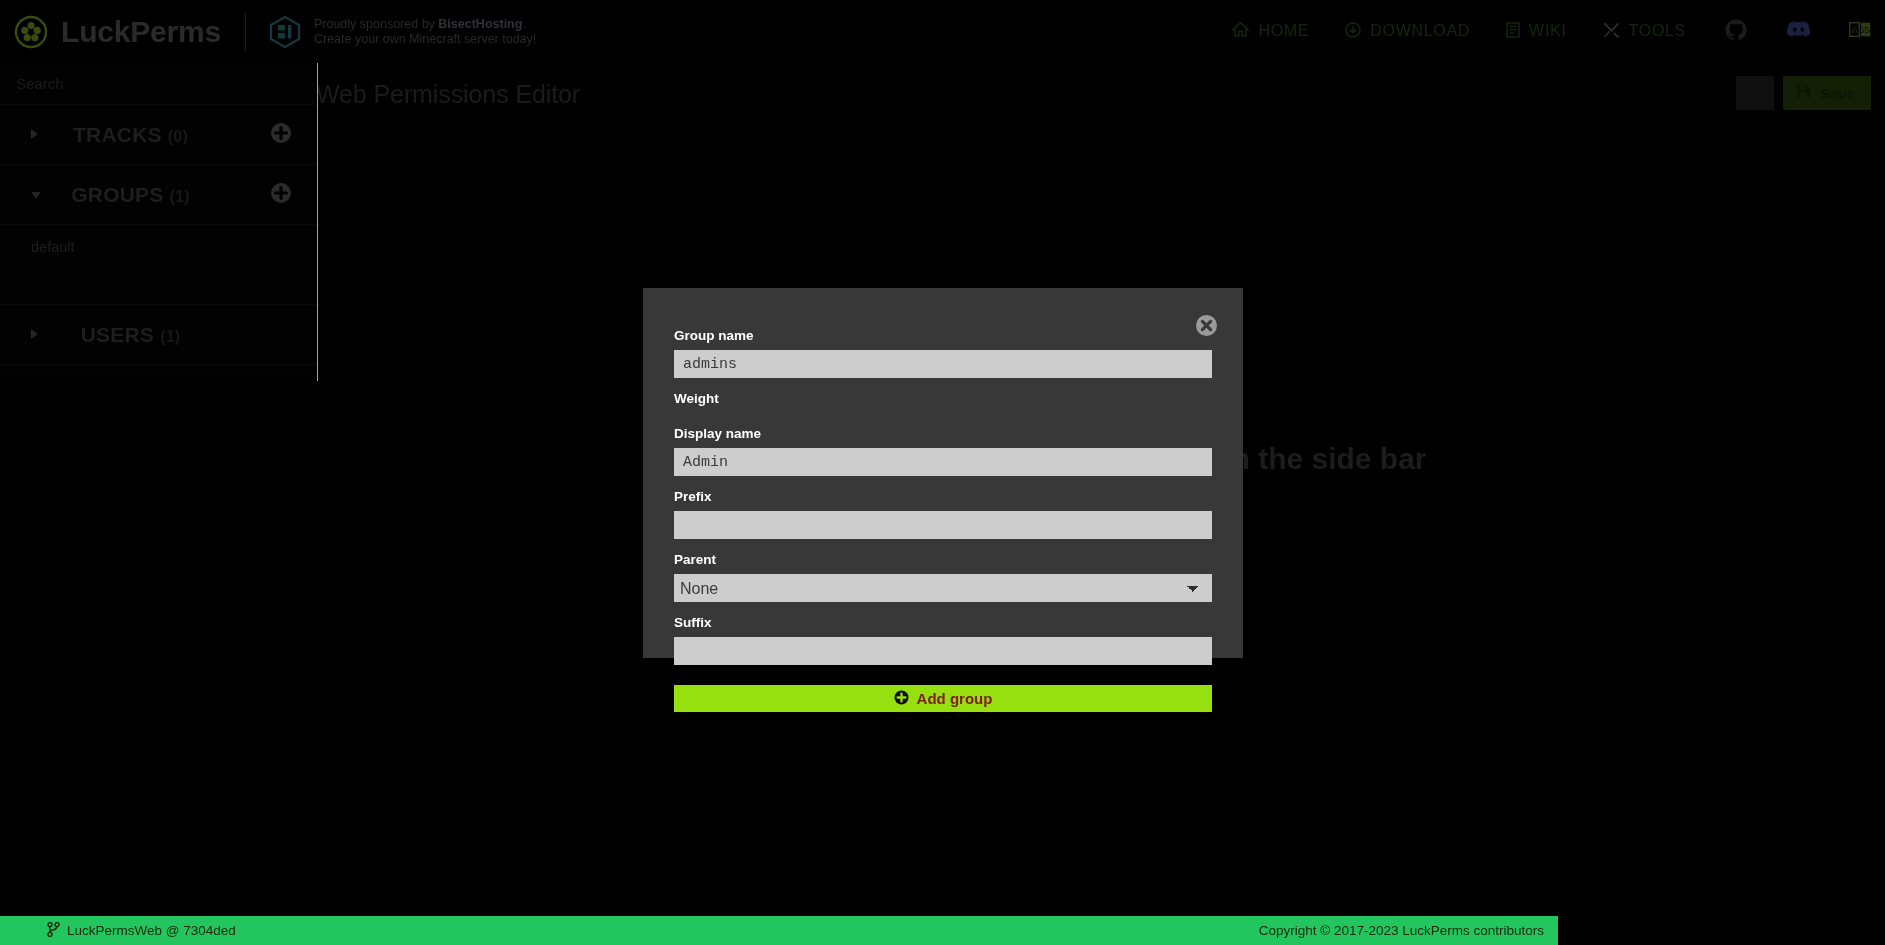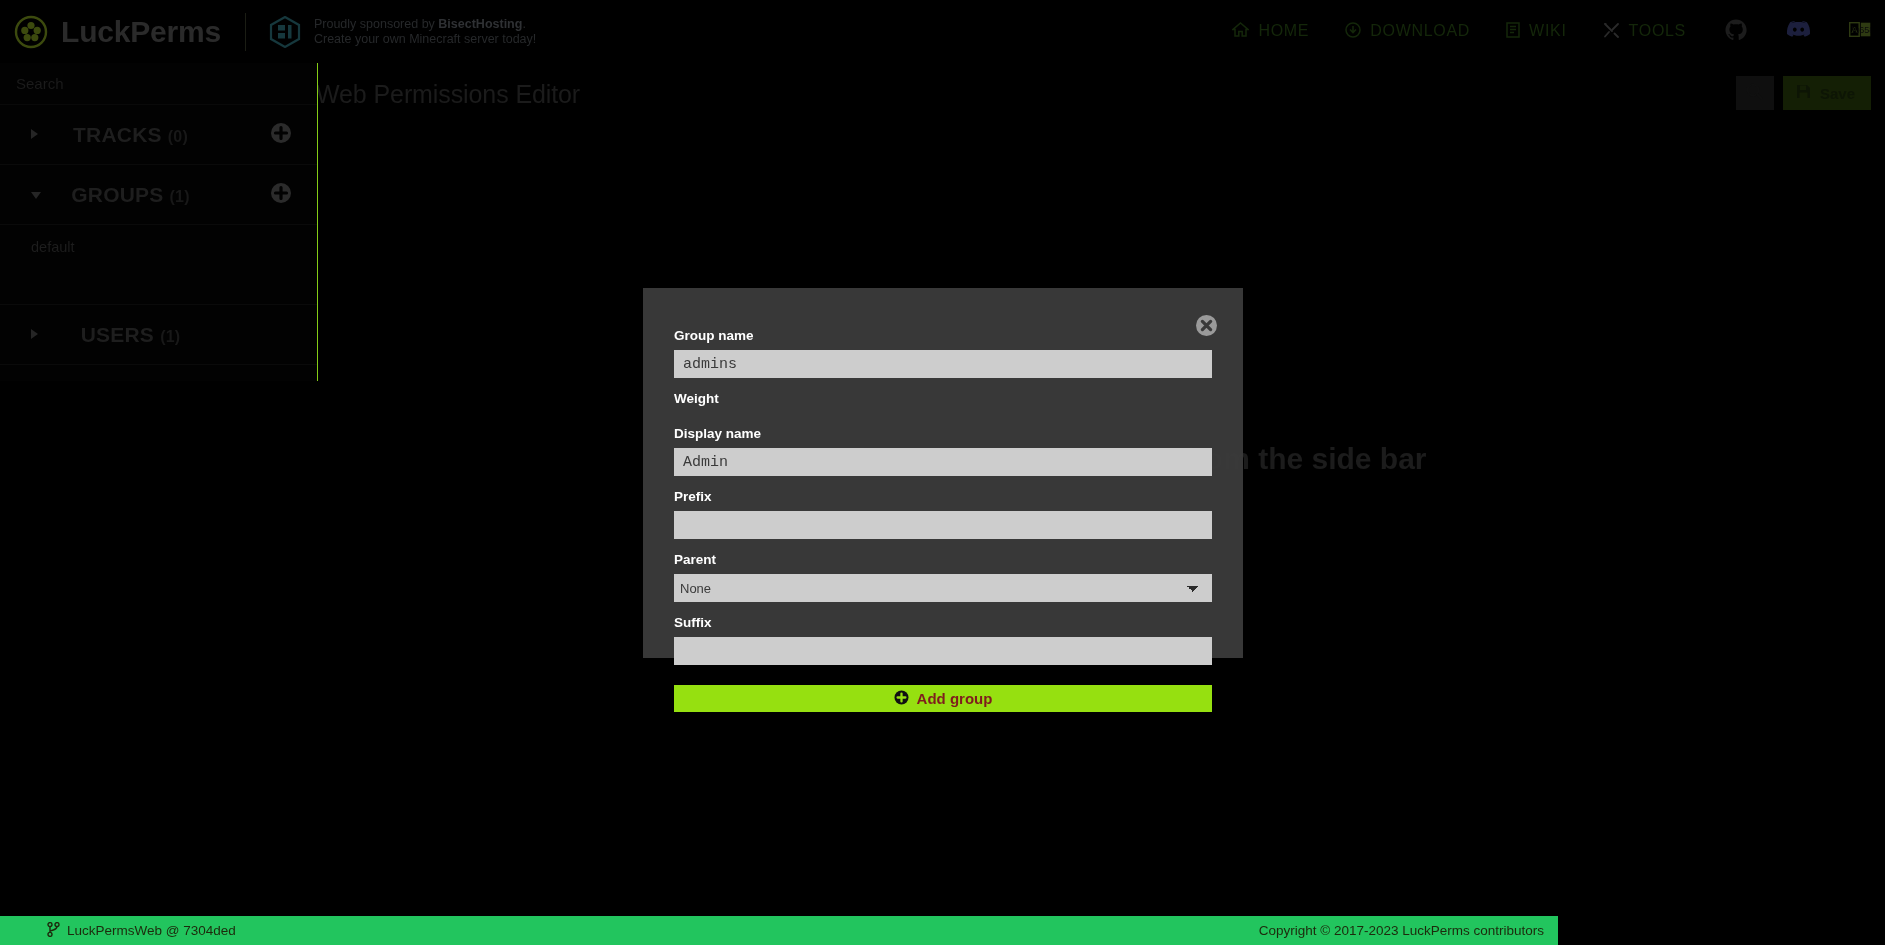--- a/index.html
+++ b/index.html
@@ -289,21 +289,21 @@
   }
   .field-input::placeholder { color: #555555; opacity: 1; }
   .field-select {
     width: 100%;
     height: 28px;
     background: #cdcdcd;
     border: none;
     outline: none;
     padding: 0 6px;
     font-family: "Liberation Sans", sans-serif;
-    font-size: 13px;
+    font-size: 16px;
     color: #3a3a3a;
     -webkit-appearance: none;
     appearance: none;
     background-image: linear-gradient(45deg, transparent 50%, #2b2b2b 50%),
                       linear-gradient(135deg, #2b2b2b 50%, transparent 50%);
     background-position: calc(100% - 19px) 12px, calc(100% - 13px) 12px;
     background-size: 6px 6px, 6px 6px;
     background-repeat: no-repeat;
   }
   #add-group-button {

